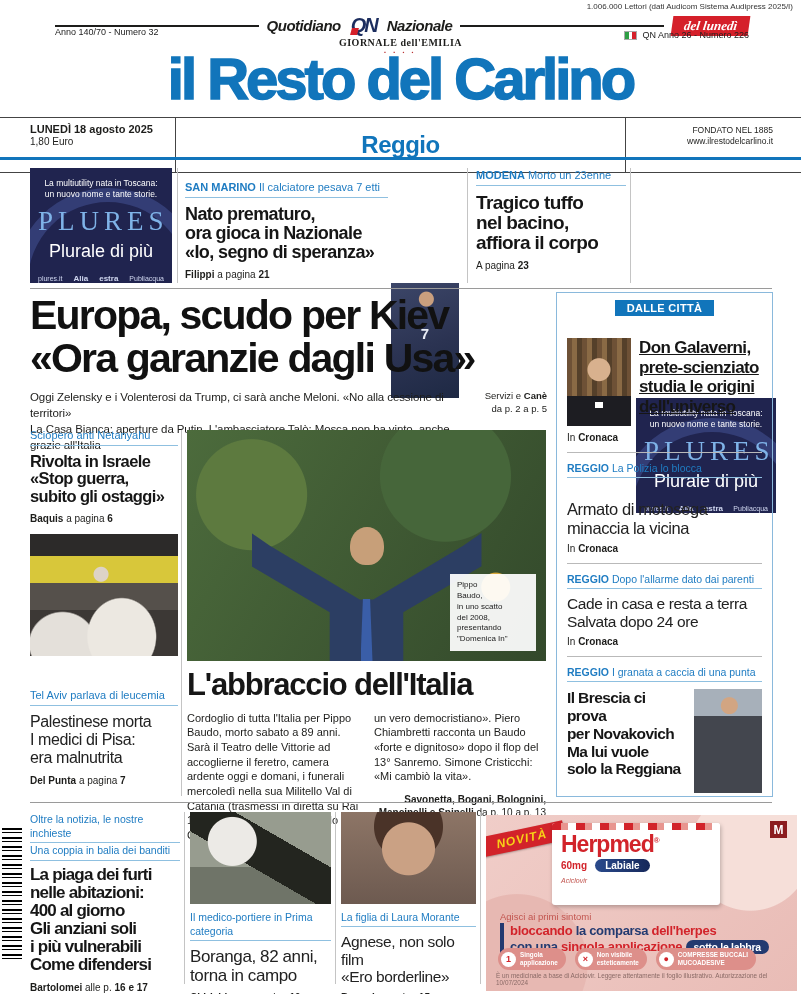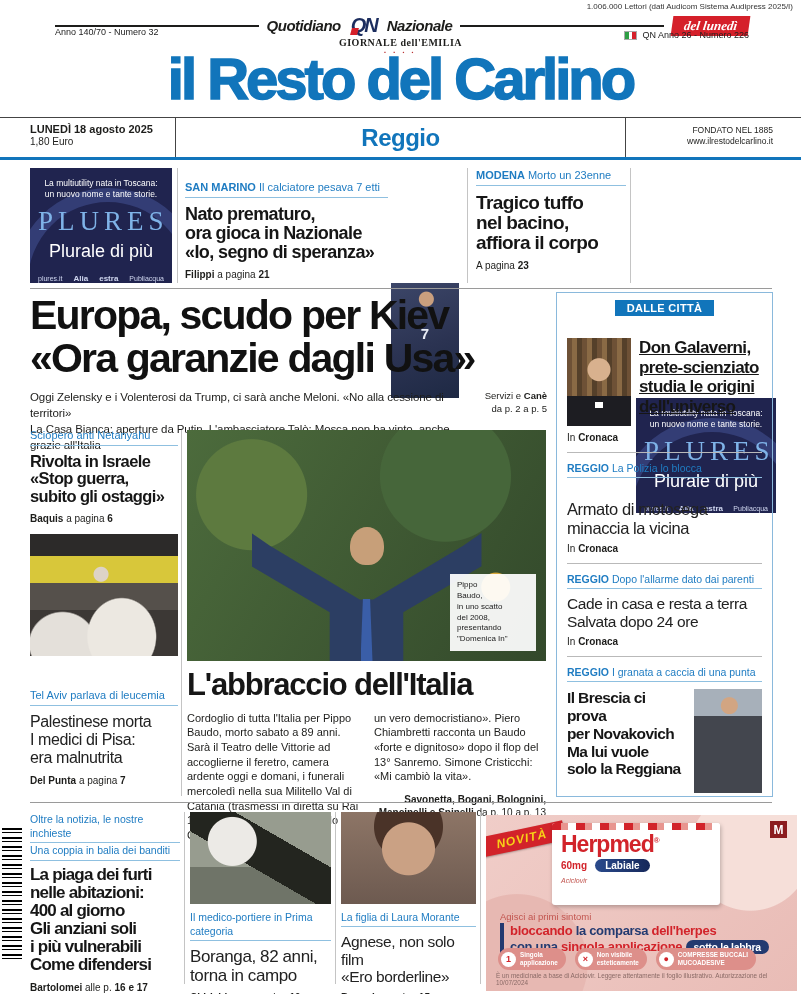--- a/index.html
+++ b/index.html
@@ -17,21 +17,21 @@
   .qn-logo { font-size:20px; font-weight:bold; font-style:italic; color:#1c2d5e; letter-spacing:-2px; position:relative; padding:0 2px; }
   .qn-logo::after { content:""; position:absolute; left:2px; bottom:2px; width:7px; height:7px; background:#d5202a; transform:skewX(-15deg); }
   .badge-lunedi { background:#d5202a; color:#fff; font-family:"Liberation Serif", serif; font-style:italic; font-weight:bold; font-size:13px; padding:2px 12px; transform:skewX(-8deg); }
   .edition-left { position:absolute; top:27px; left:55px; font-size:9px; color:#222; }
   .edition-right { position:absolute; top:30px; right:52px; font-size:9px; color:#222; display:flex; align-items:center; gap:5px; }
   .flag { display:inline-block; width:13px; height:9px; background:linear-gradient(90deg,#2e9e44 0 33%,#fff 33% 66%,#d5202a 66%); border:0.5px solid #aaa; }
   .giornale-emilia { position:absolute; top:37px; left:0; right:0; text-align:center; font-family:"Liberation Serif", serif; font-weight:bold; font-size:10px; letter-spacing:0.5px; }
   .emilia-marks { position:absolute; top:49px; left:0; right:0; text-align:center; font-size:5px; color:#b33; letter-spacing:3px; }
   .masthead { position:absolute; top:50px; left:0; right:0; text-align:center; color:#1175bb; font-size:58px; font-weight:bold; letter-spacing:-3px; line-height:1; -webkit-text-stroke:1.5px #1175bb; }
 
-  .datebar { position:absolute; top:117px; left:0; width:801px; height:42px; border-top:1px solid #444; border-bottom:1px solid #444; display:flex; }
+  .datebar { position:absolute; top:117px; left:0; width:801px; height:56px; border-top:1px solid #444; border-bottom:1px solid #444; display:flex; }
   .db-left { width:175px; padding:5px 0 0 30px; }
   .db-date { font-size:11px; font-weight:bold; }
   .db-price { font-size:10px; margin-top:1px; }
   .db-center { flex:1; border-left:1px solid #444; border-right:1px solid #444; display:flex; align-items:center; justify-content:center; }
   .db-city { color:#1175bb; font-size:24px; font-weight:bold; letter-spacing:-0.5px; }
   .db-right { width:175px; text-align:right; padding:7px 28px 0 0; font-size:8.5px; line-height:1.35; }
   .blue-line { position:absolute; top:157px; left:0; width:801px; height:3px; background:#1175bb; }
 
   
   .kicker { color:#1f7cc2; font-size:11px; border-bottom:1px solid #8fc0e0; padding-bottom:2px; line-height:1.35; }

